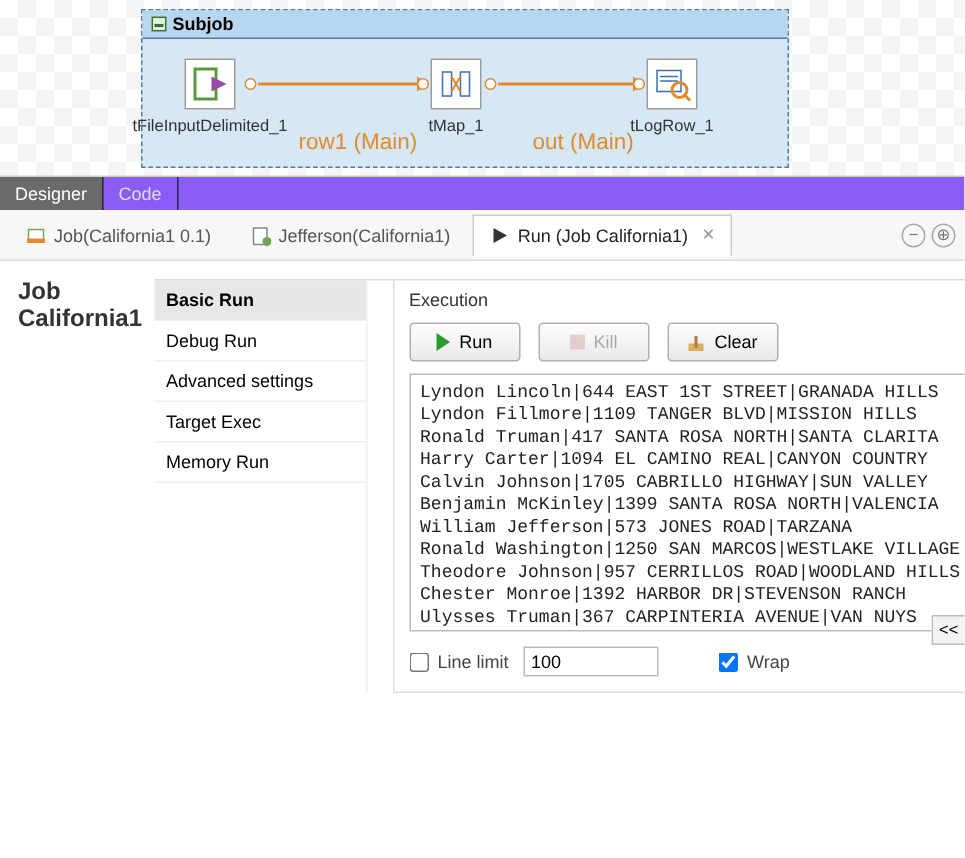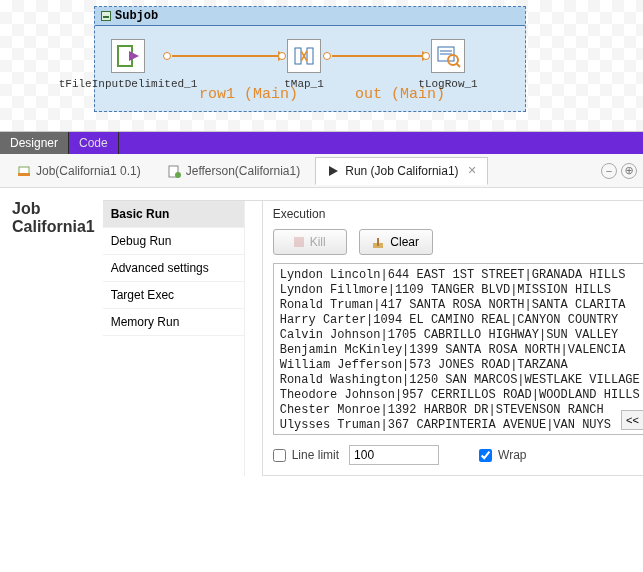--- a/index.html
+++ b/index.html
@@ -7,29 +7,28 @@
     font-family: Arial, sans-serif;
     font-size: 12px;
     background: #fff;
     width: 643px;
     height: 572px;
     overflow: hidden;
     position: relative;
   }
   
   .canvas-area {
-    height: 132px;
+    height: 118px;
     background-image:
       linear-gradient(45deg, #f5f5f5 25%, transparent 25%, transparent 75%, #f5f5f5 75%),
       linear-gradient(45deg, #f5f5f5 25%, transparent 25%, transparent 75%, #f5f5f5 75%);
     background-size: 24px 24px;
     background-position: 0 0, 12px 12px;
     position: relative;
     border-bottom: 1px solid #ccc;
-    font-family: Liberation Mono, monospace;
   }
   .subjob-box {
     position: absolute;
     left: 94px; top: 6px;
     width: 432px; height: 106px;
     background: #d6e7f5;
     border: 1px dashed #4a7ab0;
   }
   .subjob-title {
     background: #b9d6ef;
@@ -66,21 +65,21 @@
   }
   .node-label {
     position: absolute;
     top: 38px;
     left: 50%;
     transform: translateX(-50%);
     white-space: nowrap;
     font-size: 11px;
     color: #333;
   }
-  .n1 { left: 16px; top: 32px; }
+  .n1 { left: 28px; top: 32px; }
   .n2 { left: 192px; top: 32px; }
   .n3 { left: 336px; top: 32px; }
   .edge-label {
     position: absolute;
     font-size: 15px;
     color: #e28b2d;
     margin-top: 47px;
   }
   .edge {
     position: absolute;
@@ -100,21 +99,21 @@
     position: absolute;
     width: 8px; height: 8px;
     border: 1px solid #e28b2d;
     border-radius: 50%;
     background: #fff;
     top: 45px;
   }
   
   .editor-tabbar {
     height: 22px;
-    background: #6d28d9;
+    background: #8b5cf6;
     display: flex;
     align-items: stretch;
   }
   .editor-tabbar .etab {
     display: flex; align-items: center;
     padding: 0 10px;
     font-size: 12px;
     color: #ddd;
     border-right: 1px solid #2a2a2a;
     cursor: pointer;
@@ -385,20 +384,24 @@
     <div class="sidemenu" id="sidemenu">
         <div class="sitem active">Basic Run</div>
         <div class="sitem">Debug Run</div>
         <div class="sitem">Advanced settings</div>
         <div class="sitem">Target Exec</div>
         <div class="sitem">Memory Run</div>
       </div>
     <div class="exec-panel">
       <div class="exec-header">Execution</div>
       <div class="btn-row">
+        <div class="btn">
+          <span class="tri-play"></span>
+          <span>Run</span>
+        </div>
         <div class="btn disabled">
           <span class="sq-kill"></span>
           <span>Kill</span>
         </div>
         <div class="btn">
           <span class="broom"></span>
           <span>Clear</span>
         </div>
       </div>
       <div class="console" id="console"><div>Lyndon Lincoln|644 EAST 1ST STREET|GRANADA HILLS</div><div>Lyndon Fillmore|1109 TANGER BLVD|MISSION HILLS</div><div>Ronald Truman|417 SANTA ROSA NORTH|SANTA CLARITA</div><div>Harry Carter|1094 EL CAMINO REAL|CANYON COUNTRY</div><div>Calvin Johnson|1705 CABRILLO HIGHWAY|SUN VALLEY</div><div>Benjamin McKinley|1399 SANTA ROSA NORTH|VALENCIA</div><div>William Jefferson|573 JONES ROAD|TARZANA</div><div>Ronald Washington|1250 SAN MARCOS|WESTLAKE VILLAGE</div><div>Theodore Johnson|957 CERRILLOS ROAD|WOODLAND HILLS</div><div>Chester Monroe|1392 HARBOR DR|STEVENSON RANCH</div><div>Ulysses Truman|367 CARPINTERIA AVENUE|VAN NUYS</div><div class="status-line">Job California1 ended at 11:42 17/07/2015. [exit code=0]</div></div>

